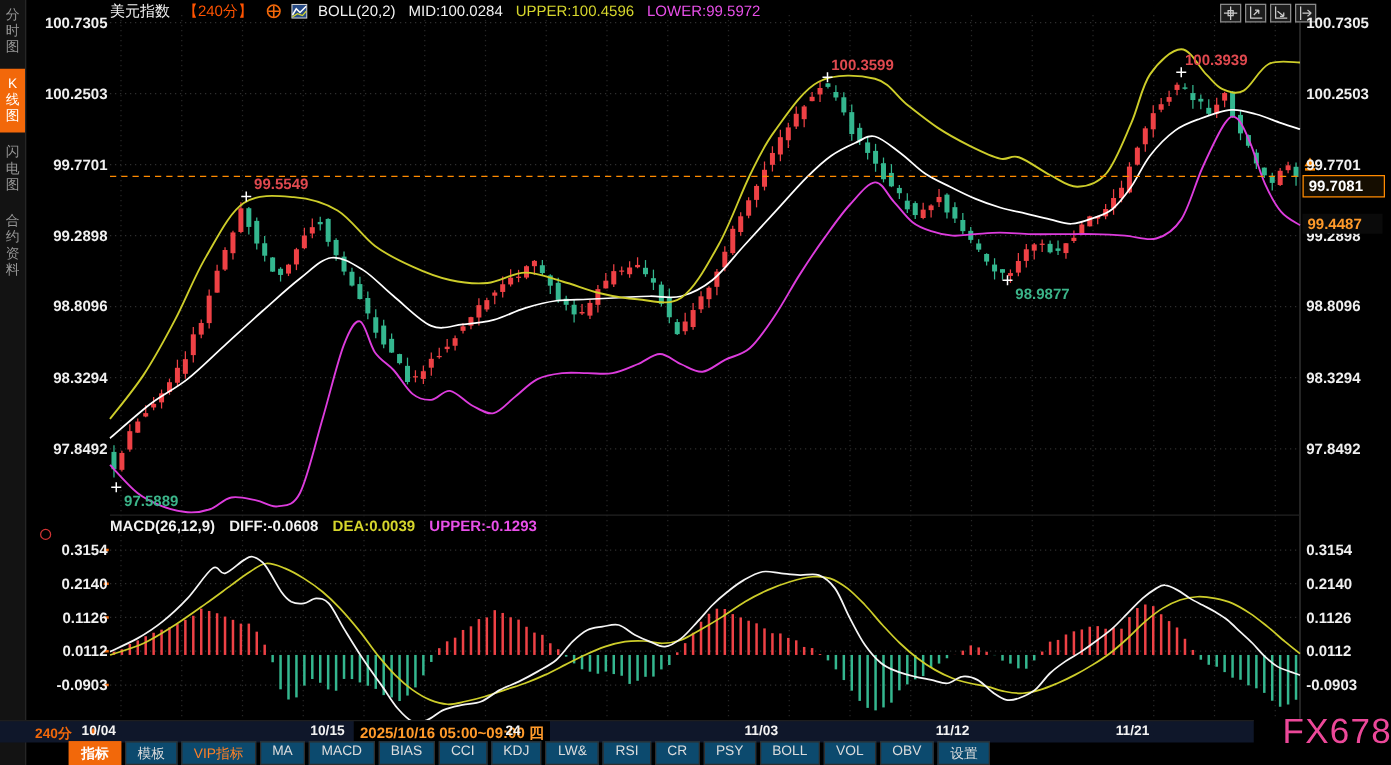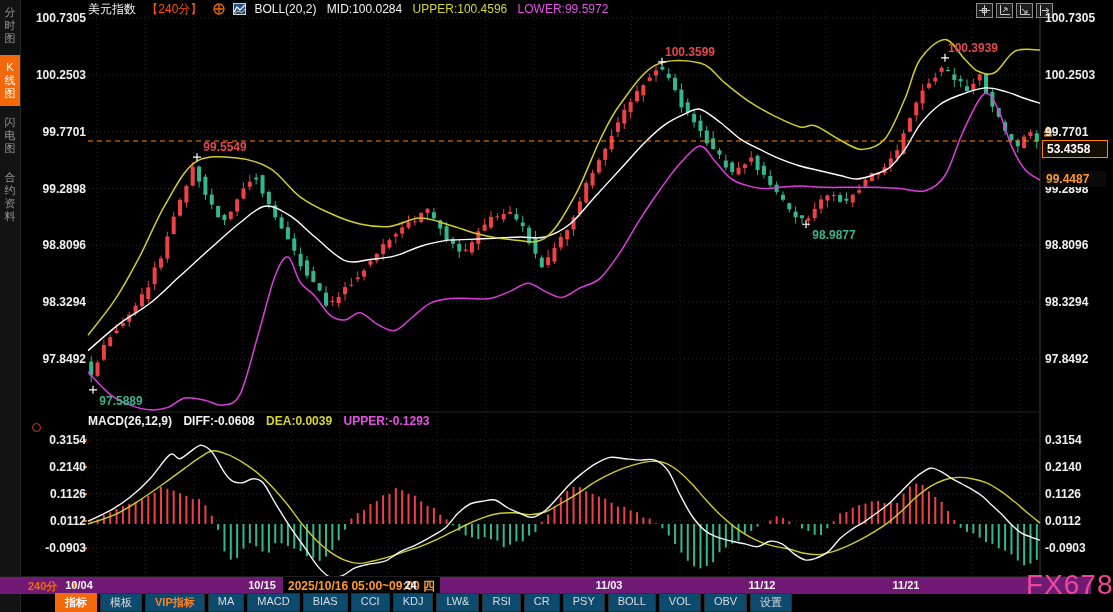--- a/index.html
+++ b/index.html
@@ -15,31 +15,31 @@
   #topicons{left:976px;top:3px;display:flex;gap:3px;}
   .ticon{width:15px;height:13px;background:#1d1d1d;border:1px solid #8a8a8a;display:flex;align-items:center;justify-content:center;}
   .axlbl{position:absolute;font-size:12px;font-weight:bold;color:#f0f0f0;width:64px;}
   #price-box{left:1042px;top:140px;width:60px;height:15px;border:1px solid #ff8a00;background:#150d00;
     color:#fff;font-size:12px;font-weight:bold;padding:1px 0 0 4px;}
   #badge2{left:1042px;top:171px;width:60px;height:15px;background:#0a0a0a;color:#ff9a2a;
     font-size:12px;font-weight:bold;padding:1px 0 0 4px;}
   #macd-header{left:88px;top:414px;font-size:12px;font-weight:bold;white-space:nowrap;}
   #macd-header span{margin-right:8px;}
   #macd-dot{left:32px;top:423px;width:7px;height:7px;border:1px solid #d23434;border-radius:50%;}
-  #date-row{left:0;top:576px;width:1091px;height:17px;background:#701a75;border-top:1px solid #1e1e1e;}
+  #date-row{left:0;top:576px;width:1003px;height:17px;background:#0f172a;border-top:1px solid #1e1e1e;}
   #interval-badge{position:absolute;left:28px;top:2px;color:#f2680a;font-size:11px;font-weight:bold;}
   #interval-arrow{position:absolute;left:70px;top:2px;color:#f2680a;font-size:9px;}
   .dlbl{position:absolute;top:2px;transform:translateX(-50%);font-size:11px;font-weight:bold;color:#f2f2f2;}
   #tooltip{position:absolute;left:283px;top:0px;background:#000;color:#ff9a2a;font-size:12px;
     font-weight:bold;padding:1px 5px;white-space:nowrap;}
   #toolbar{left:55px;top:593px;height:19px;display:flex;gap:3px;}
   .tbtn{background:#0c4a6e;border:1px solid #2e2e2e;color:#dcdcdc;font-size:11px;
     padding:1px 9px 0 9px;height:16px;cursor:pointer;white-space:nowrap;}
   .tbtn.selected{background:#f2680a;border-color:#f2680a;color:#fff;font-weight:bold;}
-  .tbtn.vip{color:#ff8126;font-weight:bold;}
+  .tbtn.vip{color:#ff8126;font-weight:normal;}
   #watermark{left:1026px;top:569px;font-size:28px;font-weight:normal;color:#ec4899;letter-spacing:1px;}
 </style>
 </head>
 <body>
 
 <svg id="chart" class="abs" width="1113" height="612" style="left:0;top:0">
     <g>
       <line x1="88" y1="18" x2="1040" y2="18" stroke="#2e2e2e" stroke-dasharray="1 3"></line>
       <line x1="88" y1="74.8313608440645" x2="1040" y2="74.8313608440645" stroke="#2e2e2e" stroke-dasharray="1 3"></line>
       <line x1="88" y1="131.6627216881273" x2="1040" y2="131.6627216881273" stroke="#2e2e2e" stroke-dasharray="1 3"></line>
@@ -661,21 +661,21 @@
     <div class="axlbl" style="top: 238.337px; left: 1045px; text-align: left;">98.8096</div>
     <div class="axlbl" style="top: 295.169px; left: 1045px; text-align: left;">98.3294</div>
     <div class="axlbl" style="top: 352px; left: 1045px; text-align: left;">97.8492</div>
     <div class="axlbl" style="top: 433px; left: 1045px; text-align: left;">0.3154</div>
     <div class="axlbl" style="top: 459.993px; left: 1045px; text-align: left;">0.2140</div>
     <div class="axlbl" style="top: 486.987px; left: 1045px; text-align: left;">0.1126</div>
     <div class="axlbl" style="top: 513.98px; left: 1045px; text-align: left;">0.0112</div>
     <div class="axlbl" style="top: 541px; left: 1045px; text-align: left;">-0.0903</div>
   </div>
 
-<div id="price-box" class="abs">53.4358</div>
+<div id="price-box" class="abs">99.7081</div>
 <div id="badge2" class="abs">99.4487</div>
 
 <div id="macd-dot" class="abs"></div>
 <div id="macd-header" class="abs">
   <span class="w">MACD(26,12,9)</span>
   <span class="w">DIFF:-0.0608</span>
   <span class="yellow">DEA:0.0039</span>
   <span class="magenta">UPPER:-0.1293</span>
 </div>
 

